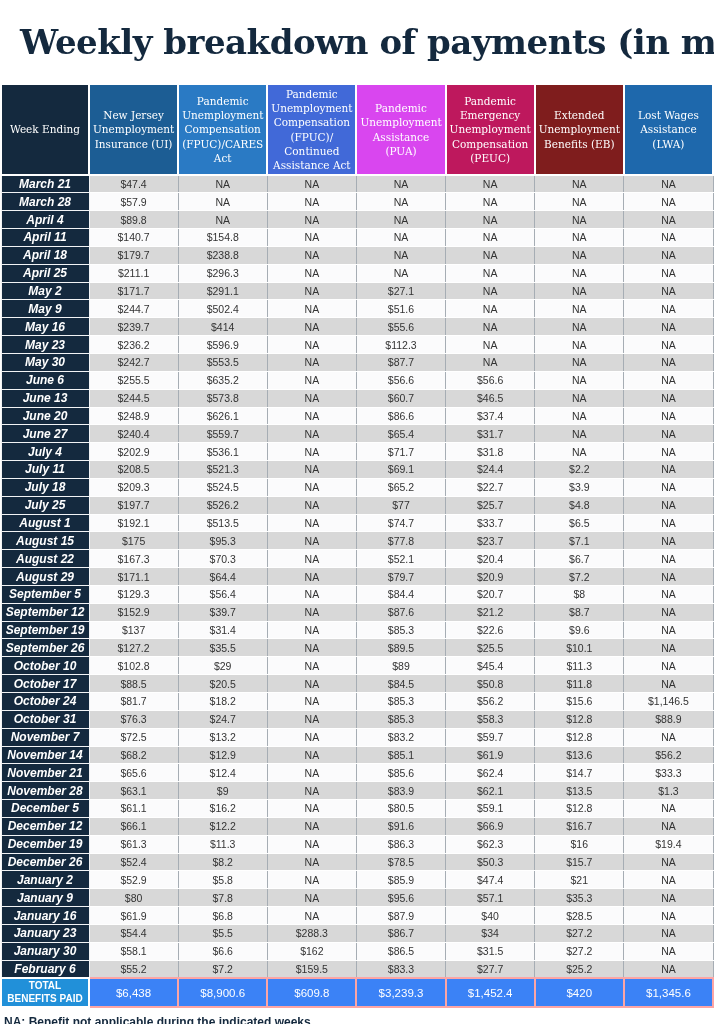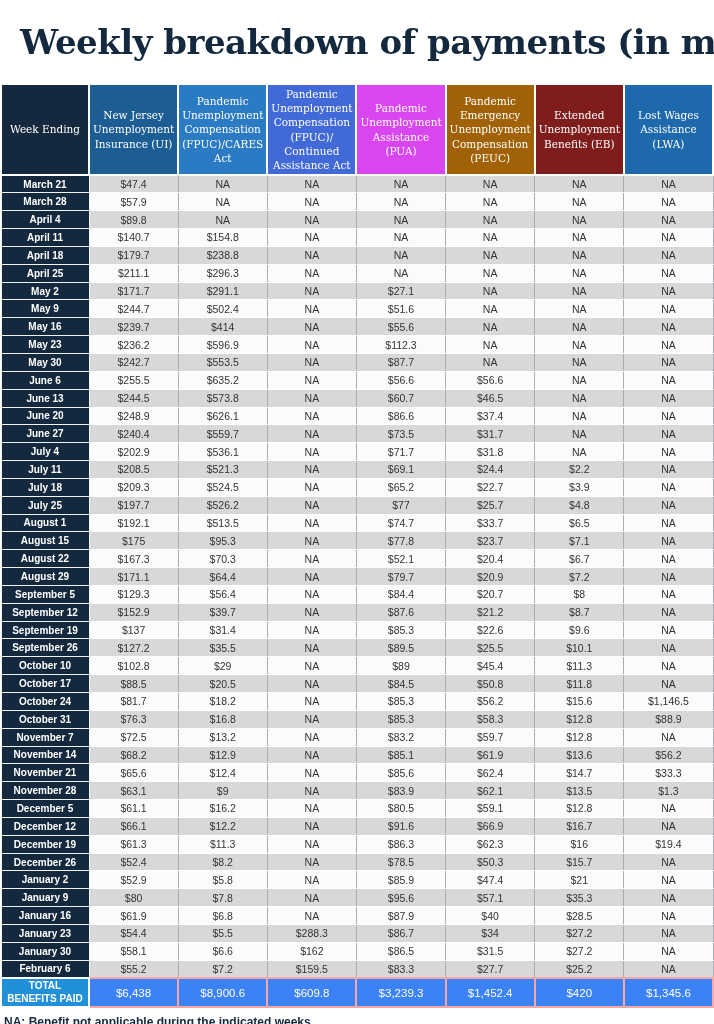--- a/index.html
+++ b/index.html
@@ -34,24 +34,25 @@
     text-align:center;
     vertical-align:middle;
     padding:2px 3px;
     border:2px solid #ffffff;
   }
   tbody tr{height:17.85px;}
   tbody th{
     background:#14293e;
     color:#ffffff;
     font-weight:bold;
-    font-size:10px;
+    font-size:12px;
     vertical-align:middle;
     padding:0 2px;
     border:1px solid #f2f3f5;
+    font-style:italic;
   }
   tbody td{
     font-size:10.5px;
     color:#333333;
     text-align:center;
     vertical-align:middle;
     padding:0 2px;
     border-top:1px solid #ffffff;
     border-bottom:1px solid #ffffff;
     border-left:1px solid #a6adb4;
@@ -103,21 +104,21 @@
       <col>
       <col>
   </colgroup>
   <thead>
     <tr id="header-row">
         <th style="background: rgb(20, 41, 62);">Week Ending</th>
         <th style="background: rgb(28, 93, 148);">New Jersey Unemployment Insurance (UI)</th>
         <th style="background: rgb(42, 122, 196);">Pandemic Unemployment Compensation (FPUC)/CARES Act</th>
         <th style="background: rgb(65, 105, 216);">Pandemic Unemployment Compensation (FPUC)/ Continued Assistance Act</th>
         <th style="background: #d946ef;">Pandemic Unemployment Assistance (PUA)</th>
-        <th style="background: #a16207;">Pandemic Emergency Unemployment Compensation (PEUC)</th>
+        <th style="background: #be185d;">Pandemic Emergency Unemployment Compensation (PEUC)</th>
         <th style="background: #7f1d1d;">Extended Unemployment Benefits (EB)</th>
         <th style="background: rgb(30, 104, 172);">Lost Wages Assistance (LWA)</th>
       </tr>
   </thead>
   <tbody id="table-body">
       <tr>
         <th>March 21</th>
         <td>$47.4</td>
         <td>NA</td>
         <td>NA</td>
@@ -254,21 +255,21 @@
         <td>$86.6</td>
         <td>$37.4</td>
         <td>NA</td>
         <td>NA</td>
       </tr>
       <tr>
         <th>June 27</th>
         <td>$240.4</td>
         <td>$559.7</td>
         <td>NA</td>
-        <td>$73.5</td>
+        <td>$65.4</td>
         <td>$31.7</td>
         <td>NA</td>
         <td>NA</td>
       </tr>
       <tr>
         <th>July 4</th>
         <td>$202.9</td>
         <td>$536.1</td>
         <td>NA</td>
         <td>$71.7</td>
@@ -412,21 +413,21 @@
         <td>$18.2</td>
         <td>NA</td>
         <td>$85.3</td>
         <td>$56.2</td>
         <td>$15.6</td>
         <td>$1,146.5</td>
       </tr>
       <tr>
         <th>October 31</th>
         <td>$76.3</td>
-        <td>$16.8</td>
+        <td>$24.7</td>
         <td>NA</td>
         <td>$85.3</td>
         <td>$58.3</td>
         <td>$12.8</td>
         <td>$88.9</td>
       </tr>
       <tr>
         <th>November 7</th>
         <td>$72.5</td>
         <td>$13.2</td>

